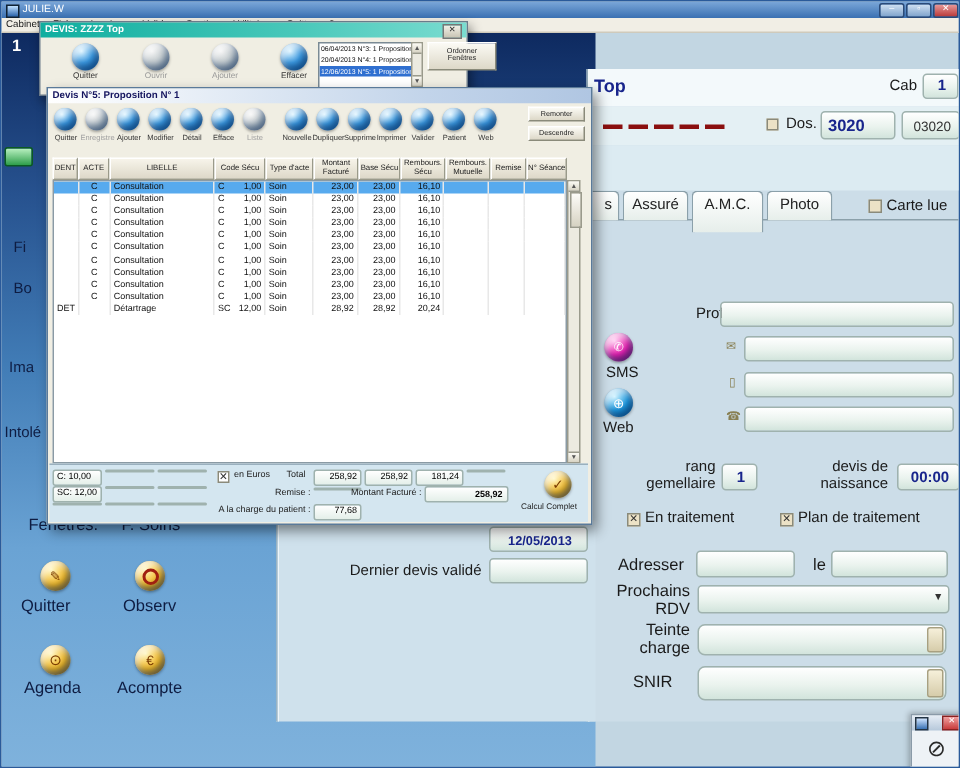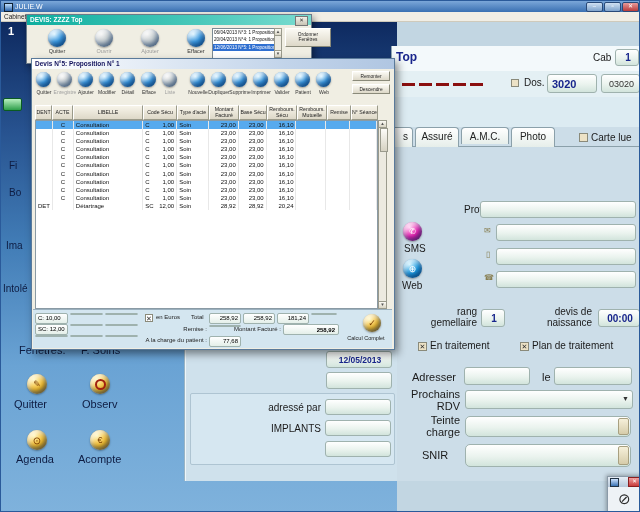--- a/index.html
+++ b/index.html
@@ -167,21 +167,21 @@
     <span class="abs lbl" style="left:132px;top:31px;">Dos.</span>
     <div class="abs field" style="left:155px;top:28px;width:50px;height:19px;">
         <span class="abs navy" style="left:4px;top:3px;font-size:11px;">3020</span>
       </div>
     <div class="abs field" style="left:209px;top:28px;width:39px;height:19px;">
         <span class="abs" style="left:0;top:4px;width:39px;text-align:center;font-size:9px;color:#333;">03020</span>
       </div>
 
     <div class="abs tab" style="left:-12px;top:81px;width:33px;height:20px;text-align:right;padding-right:4px;">s</div>
     <div class="abs tab" style="left:23px;top:81px;width:44px;height:20px;">Assuré</div>
-    <div class="abs tab" style="left:69px;top:81px;width:48px;height:17px;">A.M.C.</div>
+    <div class="abs tab" style="left:69px;top:81px;width:48px;height:28px;">A.M.C.</div>
     <div class="abs tab" style="left:119px;top:81px;width:44px;height:20px;">Photo</div>
     <div class="abs cb" style="left:187px;top:87px;width:9px;height:9px;"></div>
     <span class="abs lbl" style="left:199px;top:86px;">Carte lue</span>
     <div class="abs" style="left:0;top:100px;width:250px;height:1px;background:#8ba0aa;"></div>
 
     <span class="abs lbl" style="left:24px;top:158px;padding-left:48px;">Profession</span>
     <div class="abs field" style="left:88px;top:155px;width:156px;height:17px;"></div>
 
     <div class="abs sphere sp-magenta" style="left:11px;top:176px;width:19px;height:19px;font-size:8px;">✆</div>
     <span class="abs lbl" style="left:12px;top:197px;">SMS</span>
@@ -231,28 +231,22 @@
     <span class="abs lbl" style="left:30px;top:403px;font-size:11px;">SNIR</span>
     <div class="abs field" style="left:73px;top:398px;width:166px;height:23px;border-radius:5px;">
         <span class="endcap"></span>
       </div>
   </div>
 
   <div class="abs panel-mid">
     <div class="abs field" style="left:141px;top:4px;width:66px;height:17px;">
         <span class="abs navy" style="left:0;top:3px;width:66px;text-align:center;font-size:8.5px;">12/05/2013</span>
       </div>
+    <span class="abs lbl lbl-r" style="left:6px;top:28px;width:130px;font-size:10px;">Dernier devis validé</span>
     <div class="abs field" style="left:141px;top:25px;width:66px;height:17px;"></div>
-    <div class="abs groupbox">
-      <span class="abs lbl lbl-r" style="left:10px;top:8px;width:120px;font-size:10px;">adressé par</span>
-      <div class="abs field" style="left:134px;top:5px;width:66px;height:16px;"></div>
-      <span class="abs lbl lbl-r" style="left:10px;top:29px;width:120px;font-size:10px;">IMPLANTS</span>
-      <div class="abs field" style="left:134px;top:26px;width:66px;height:16px;"></div>
-      <div class="abs field" style="left:134px;top:47px;width:66px;height:16px;"></div>
-    </div>
   </div>
 
   <div class="abs dlg dlg1">
     <div class="abs dlg1-title">DEVIS: ZZZZ Top</div>
     <div class="abs dlg-close" style="right:3px;top:1px;">✕</div>
     <div class="abs" id="dl-buttons" style="left:0;top:10px;width:210px;height:38px;">
         <div class="sphere sp-blue" style="position: absolute; left: 21px; top: 4px; width: 18px; height: 18px;"></div>
         <div class="dl-btn-label" style="position: absolute; left: 10px; top: 23px; width: 40px;">Quitter</div>
         <div class="sphere sp-gray" style="position: absolute; left: 68px; top: 4px; width: 18px; height: 18px;"></div>
         <div class="dl-btn-label dis" style="position: absolute; left: 57px; top: 23px; width: 40px;">Ouvrir</div>

